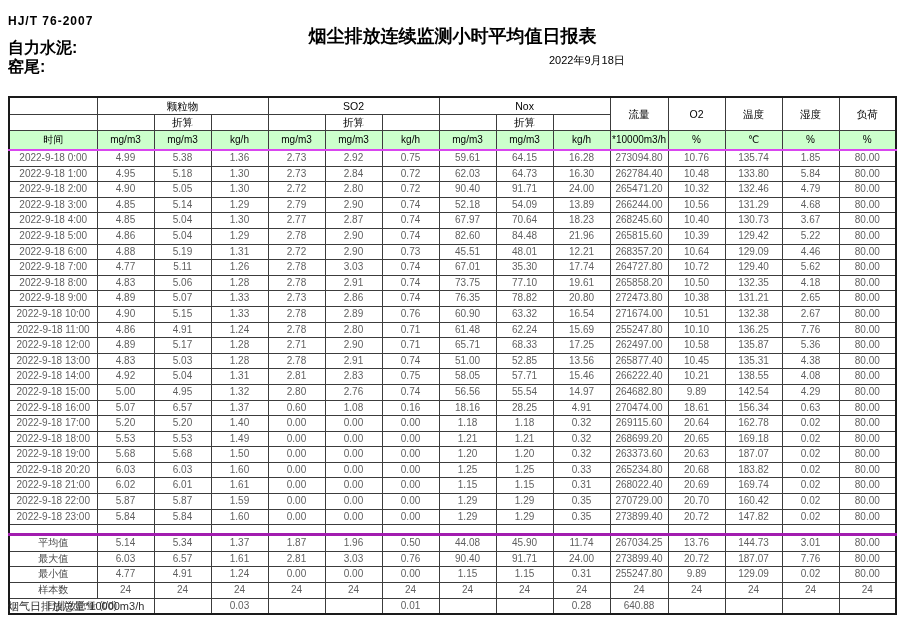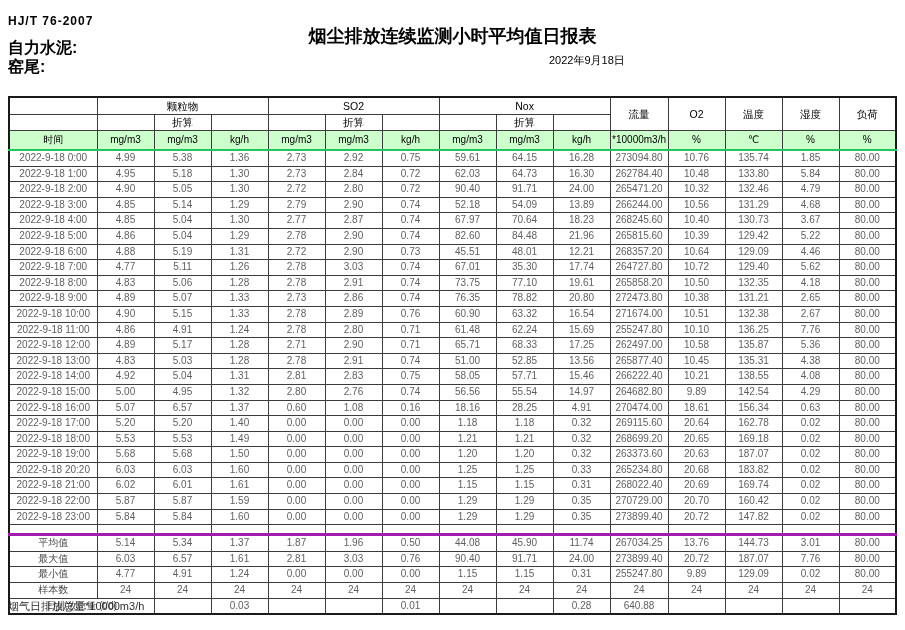--- a/index.html
+++ b/index.html
@@ -19,21 +19,21 @@
     margin-top:20px;
   }
   table.rpt th,table.rpt td{
     border:1px solid #3c3c3c;padding:0;text-align:center;overflow:hidden;
     white-space:nowrap;font-weight:normal;
   }
   tr.h1 th{height:16px;line-height:16px;font-size:10.5px;color:#000;}
   tr.h2 th{height:15px;line-height:15px;font-size:10.5px;color:#000;}
   tr.units th{
     height:18px;line-height:18px;font-size:10px;color:#000;
-    background:#ccffcc;border-bottom:2px solid #22c55e;
+    background:#ccffcc;border-bottom:2px solid #d946ef;
   }
   tbody td{height:14.6px;line-height:14.6px;font-size:10px;color:#5f5f5f;}
   tr.spacer td{height:8px;line-height:8px;}
   tr.avg td{border-top:3px solid #a21caf;}
   tr.total td.lbl,td.sumlbl{color:#4a4a4a;}
   td.lbl{text-align:left;padding-left:2px;}
   .foot1{position:absolute;left:8px;top:599px;font-size:11px;color:#2e2e2e;}
   .foot2{position:absolute;left:8px;top:640px;font-size:11px;color:#2e2e2e;}
   .foot2 .unit{position:absolute;left:160px;top:0;}
 </style>

